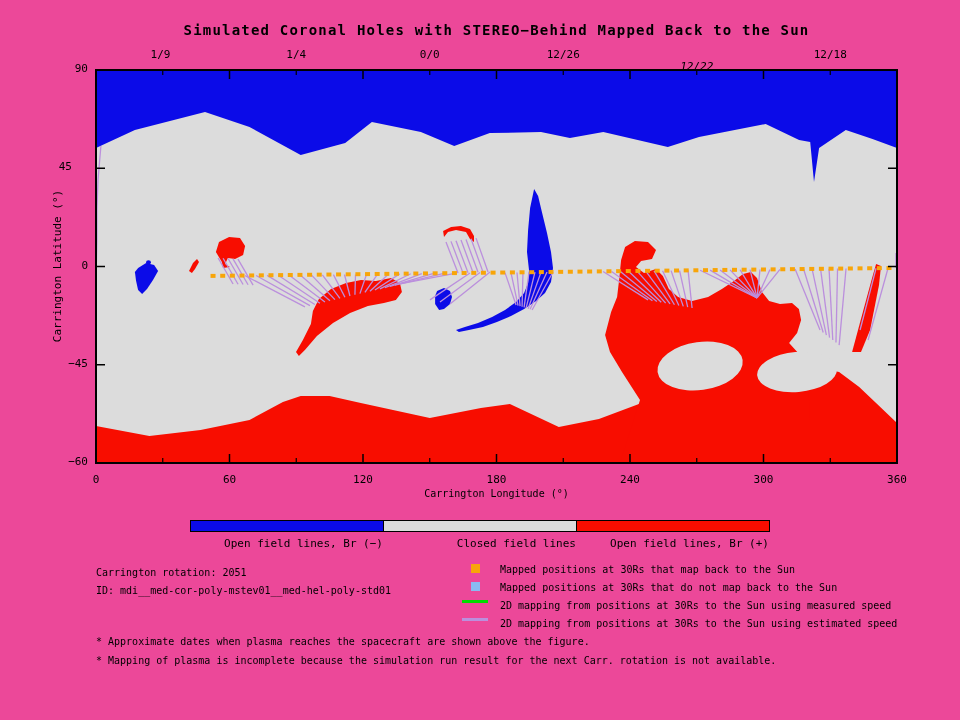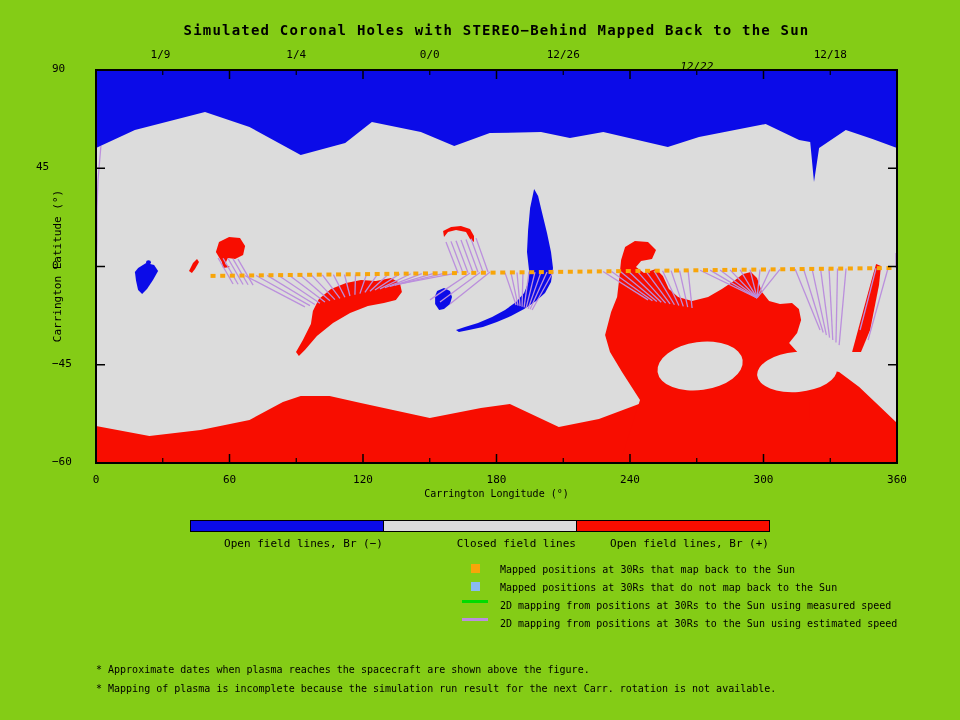--- a/index.html
+++ b/index.html
@@ -1,38 +1,38 @@
 <!DOCTYPE html>
 <html><head>
 <meta charset="utf-8">
 <style>
   html,body{margin:0;padding:0;background:#fff;}
-  .page{position:relative;width:960px;height:720px;background:#84cc16;overflow:hidden;
+  .page{position:relative;width:960px;height:720px;background:#ec4899;overflow:hidden;
         font-family:"DejaVu Sans Mono","Liberation Mono",monospace;color:#000;}
   .title{position:absolute;left:96px;top:22px;width:801px;text-align:center;
          font-size:14px;font-weight:bold;letter-spacing:1.2px;white-space:nowrap;}
   .plot{position:absolute;left:95px;top:69px;width:803px;height:395px;}
   .tlabel{position:absolute;font-size:11px;text-align:center;white-space:nowrap;}
-  .ylab{position:absolute;font-size:11px;text-align:left;width:36px;}
+  .ylab{position:absolute;font-size:11px;text-align:right;width:36px;}
   .yaxis-title{position:absolute;left:57px;top:266px;transform:translate(-50%,-50%) rotate(-90deg);
                font-size:11px;white-space:nowrap;}
   .xaxis-title{position:absolute;left:96px;top:488px;width:801px;text-align:center;font-size:10px;}
   .colorbar{position:absolute;left:190px;top:520px;display:flex;}
   .cb-seg{width:193px;}
   .cb-fill{height:10px;border:1px solid #000;margin-right:-1px;}
   .cb-label{text-align:right;font-size:11px;margin-top:5px;white-space:nowrap;}
   .meta{position:absolute;left:96px;top:564px;font-size:10px;line-height:18px;}
   .legend{position:absolute;left:460px;top:564px;font-size:10px;}
   .lg-row{display:flex;align-items:flex-start;height:18px;}
   .lg-swatch-box{width:30px;display:flex;justify-content:center;align-items:center;}
   .sw{display:inline-block;}
   .sw.square{width:9px;height:9px;}
   .sw.line{width:26px;height:3px;}
   .lg-label{margin-left:10px;white-space:nowrap;}
-  .footnotes{position:absolute;left:96px;top:660px;font-size:10px;line-height:19px;}
+  .footnotes{position:absolute;left:96px;top:632px;font-size:10px;line-height:19px;}
 </style>
 </head>
 <body>
 
 <div class="page">
   <div class="title">Simulated Coronal Holes with STEREO−Behind Mapped Back to the Sun</div>
 
   <div id="plot" class="plot"><svg width="803" height="395">
         <rect x="1" y="1" width="801" height="393" fill="#DCDCDC"></rect>
         <polygon points="1.0,1.0 802.0,1.0 802.0,78.9 777.5,70.0 750.8,61.0 724.1,78.9 719.0,113.0 715.2,73.0 704.1,71.1 670.7,54.9 604.0,68.0 572.8,78.1 508.3,63.0 474.9,68.9 446.0,63.0 394.8,64.1 359.2,77.0 325.9,63.0 276.9,53.0 250.2,73.9 205.7,85.9 154.5,58.0 110.0,42.9 39.9,61.0 1.0,78.9" fill="#0B0BE8"></polygon>
@@ -246,20 +246,24 @@
     <div class="cb-seg">
       <div class="cb-fill" style="background: rgb(220, 220, 220);"></div>
       <div class="cb-label">Closed field lines</div>
     </div>
     <div class="cb-seg">
       <div class="cb-fill" style="background: rgb(248, 13, 0);"></div>
       <div class="cb-label">Open field lines, Br (+)</div>
     </div>
   </div>
 
+  <div class="meta">
+    <div>Carrington rotation: 2051</div>
+    <div>ID: mdi__med-cor-poly-mstev01__med-hel-poly-std01</div>
+  </div>
 
   <div class="legend">
     <div class="lg-row">
       <span class="lg-swatch-box">
           <span class="sw lg-swatch square" style="background: rgb(248, 165, 9);"></span>
         </span>
       <span class="lg-label">Mapped positions at 30Rs that map back to the Sun</span>
     </div>
     <div class="lg-row">
       <span class="lg-swatch-box">

